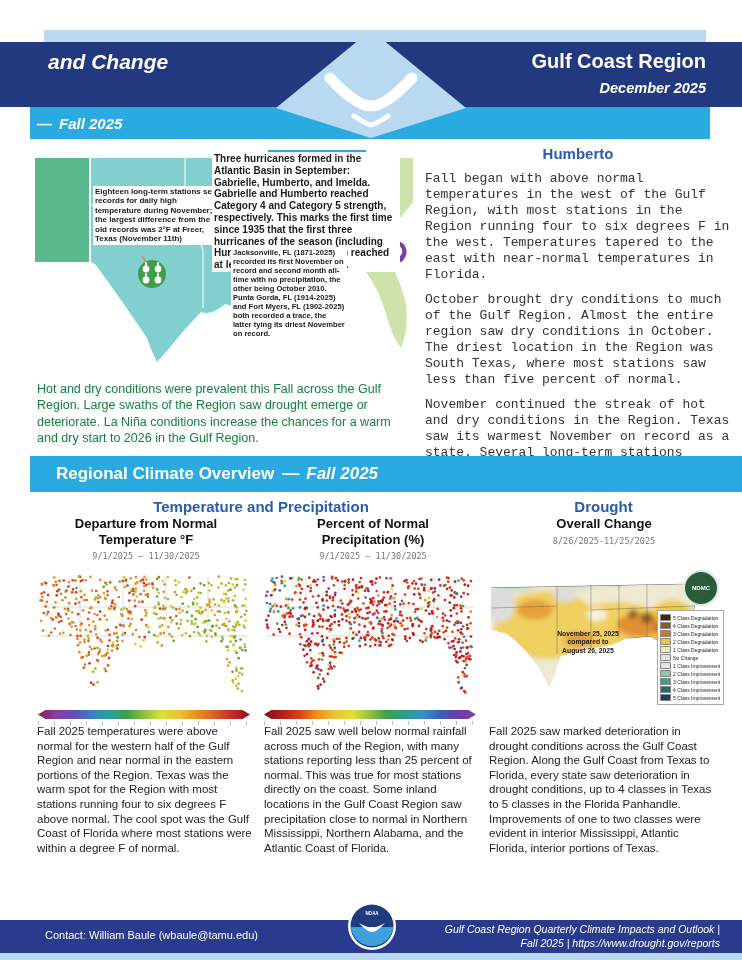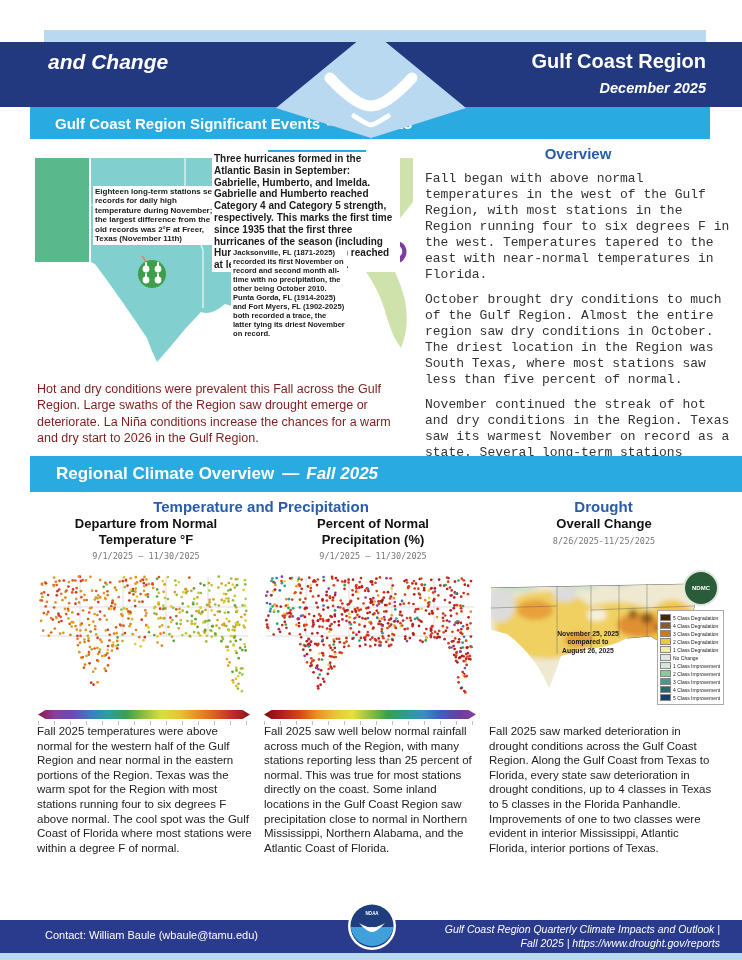--- a/index.html
+++ b/index.html
@@ -25,21 +25,21 @@
   
   .events-map{left:35px;top:150px;width:380px;height:228px;}
   .callout{position:absolute;background:#fff;color:#1a1a1a;font-weight:bold;line-height:1.18;padding:1px 2px;}
   .co1{left:58px;top:36px;width:126px;font-size:8px;}
   .co2{left:177px;top:2px;width:184px;font-size:10px;}
   .co3{left:196px;top:98px;width:112px;font-size:7.6px;}
   
   .overview{left:425px;top:145px;width:306px;}
   .ov-head{color:#2a5caa;font-size:15px;font-weight:bold;text-align:center;}
   .ov-p{color:#333;font-size:13px;line-height:1.23;margin-top:9px;font-family:Liberation Mono, monospace;}
-  .summary{left:37px;top:381px;width:374px;color:#7f1d1d;font-size:12.5px;line-height:1.3;}
+  .summary{left:37px;top:381px;width:374px;color:#15803d;font-size:12.5px;line-height:1.3;}
   
   .grp-head{color:#2a5caa;font-size:15px;font-weight:bold;text-align:center;}
   .panel-title{color:#111;font-size:13px;font-weight:bold;text-align:center;line-height:1.2;}
   .panel-date{color:#777;font-size:8.5px;font-family:"DejaVu Sans Mono",monospace;text-align:center;margin-top:4px;}
   .colorbar{height:9px;clip-path:polygon(0 50%,3.5% 0,96.5% 0,100% 50%,96.5% 100%,3.5% 100%);}
   .ticks{height:4px;background:repeating-linear-gradient(90deg,#999 0 1px,transparent 1px 16px);margin-top:2px;opacity:.6;}
   .caption{color:#222;font-size:11.5px;line-height:1.27;}
   
   .ndmc{position:absolute;left:196px;top:0px;width:32px;height:32px;border-radius:50%;background:#2a5c3a;border:2px solid #dfe8df;color:#fff;font-size:6px;font-weight:bold;display:flex;align-items:center;justify-content:center;}
   .dlegend{position:absolute;left:170px;top:40px;width:62px;background:#fff;border:1px solid #aaa;padding:2px 1px 2px 2px;}
@@ -66,21 +66,20 @@
     </div>
     <div class="abs hdr-region">Gulf Coast Region</div>
     <div class="abs hdr-date">December 2025</div>
   </div>
   <svg class="abs tri-svg" width="742" height="115" viewBox="0 0 742 115">
     <polygon points="371,2 466,80 371,110 276,80" fill="#b9d9f0"></polygon>
     <path d="M330,50 Q356,78 371,78 Q386,78 412,50" stroke="#fff" stroke-width="11" fill="none" stroke-linecap="round"></path>
     <path d="M354,88 Q368,97 371,97 Q374,97 388,88" stroke="#fff" stroke-width="5" fill="none" stroke-linecap="round"></path>
   </svg>
   <div class="abs banner banner1">
-    <span class="t">Gulf Coast Region Significant Events</span>
     <span class="t" style="margin-left:7px">—</span>
     <span class="p">Fall 2025</span>
   </div>
 
   <div class="abs events-map">
     <svg width="380" height="228" viewBox="0 0 380 228">
       <rect x="0" y="8" width="54" height="104" fill="#5ab98c"></rect>
       <path d="M56,8 L302,8 L302,92 L296,140 Q282,152 262,146 Q247,156 232,150 Q210,162 190,154 Q176,166 166,162 Q150,178 136,196 L122,212 Q116,200 112,188 Q100,170 86,150 Q72,130 60,114 L56,112 Z" fill="#82cfcf"></path>
       <g stroke="#ffffff" stroke-width="1.2" opacity="0.85">
         <line x1="56" y1="55" x2="150" y2="55"></line>
@@ -122,21 +121,21 @@
         <path d="M360,94.5 Q352,96 351,103" stroke="#7a3f9e" stroke-width="2.4" fill="none"></path>
         <path d="M360,109.5 Q368,108 369,101" stroke="#7a3f9e" stroke-width="2.4" fill="none"></path>
       </g>
     </svg>
     <div class="callout co1">Eighteen long-term stations set records for daily high temperature during November; the largest difference from the old records was 2°F at Freer, Texas (November 11th)</div>
     <div class="callout co2">Three hurricanes formed in the Atlantic Basin in September: Gabrielle, Humberto, and Imelda. Gabrielle and Humberto reached Category 4 and Category 5 strength, respectively. This marks the first time since 1935 that the first three hurricanes of the season (including Hurricane Erin from August) reached at least Category 4 strength.</div>
     <div class="callout co3">Jacksonville, FL (1871-2025) recorded its first November on record and second month all-time with no precipitation, the other being October 2010. Punta Gorda, FL (1914-2025) and Fort Myers, FL (1902-2025) both recorded a trace, the latter tying its driest November on record.</div>
   </div>
 
   <div class="abs overview">
-    <div class="ov-head">Overview</div>
+    <div class="ov-head">Humberto</div>
     <div class="ov-p">Fall began with above normal temperatures in the west of the Gulf Region, with most stations in the Region running four to six degrees F in the west. Temperatures tapered to the east with near-normal temperatures in Florida.</div>
     <div class="ov-p">October brought dry conditions to much of the Gulf Region. Almost the entire region saw dry conditions in October. The driest location in the Region was South Texas, where most stations saw less than five percent of normal.</div>
     <div class="ov-p">November continued the streak of hot and dry conditions in the Region. Texas saw its warmest November on record as a state. Several long-term stations across Florida saw record dry conditions.</div>
   </div>
 
   <div class="abs summary">Hot and dry conditions were prevalent this Fall across the Gulf Region. Large swaths of the Region saw drought emerge or deteriorate. La Niña conditions increase the chances for a warm and dry start to 2026 in the Gulf Region.</div>
 
   <div class="abs banner banner2">
     <span class="t">Regional Climate Overview</span>
     <span class="t" style="margin-left:8px">—</span>

